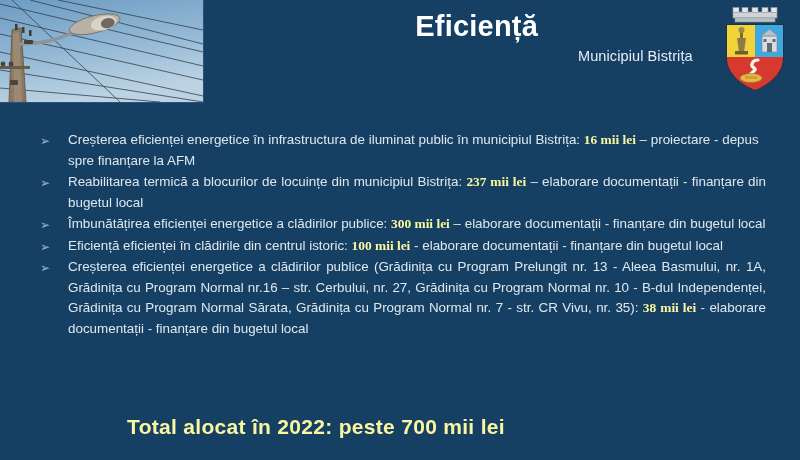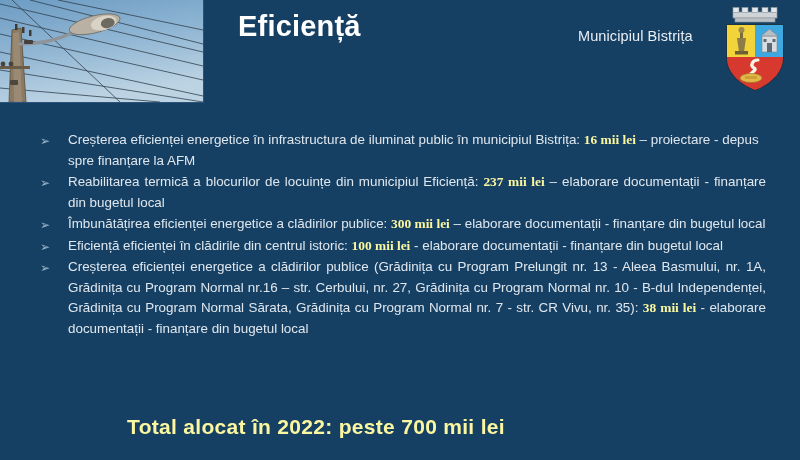--- a/index.html
+++ b/index.html
@@ -39,32 +39,32 @@
     border-right: 1px solid #2a527a;
     border-bottom: 1px solid #2a527a;
   }
   .photo svg { display: block; }
 
   .title {
     position: absolute;
     left: 238px;
     top: 8px;
     width: 300px;
-    text-align: left;
+    text-align: right;
     color: #ffffff;
     font-size: 29px;
     font-weight: bold;
     line-height: 1.28;
     letter-spacing: 0.2px;
   }
 
   .brand {
     position: absolute;
     left: 578px;
-    top: 28px;
+    top: 48px;
     color: #e8eef4;
     font-size: 14.5px;
     letter-spacing: 0.1px;
     white-space: nowrap;
   }
 
   .crest {
     position: absolute;
     left: 718px;
     top: 6px;
@@ -228,21 +228,21 @@
             <ellipse cx="33" cy="72" rx="11" ry="4.5" fill="#e6b84a" stroke="#9a7a22" stroke-width="0.7"></ellipse>
             <rect x="27" y="70" width="12" height="3" fill="#cfa135"></rect>
           </g>
         </g>
       </svg>
     </div>
   </div>
 
   <div class="content">
       <div class="bullet noj"><span class="marker">➢</span><span>Creșterea eficienței energetice în infrastructura de iluminat public în municipiul Bistrița: </span><span class="amount">16 mii lei</span><span> – proiectare - depus spre finanțare la AFM</span></div>
-      <div class="bullet"><span class="marker">➢</span><span>Reabilitarea termică a blocurilor de locuințe din municipiul Eficiență: </span><span class="amount">237 mii lei</span><span> – elaborare documentații - finanțare din bugetul local</span></div>
+      <div class="bullet"><span class="marker">➢</span><span>Reabilitarea termică a blocurilor de locuințe din municipiul Bistrița: </span><span class="amount">237 mii lei</span><span> – elaborare documentații - finanțare din bugetul local</span></div>
       <div class="bullet"><span class="marker">➢</span><span>Îmbunătățirea eficienței energetice a clădirilor publice: </span><span class="amount">300 mii lei</span><span> – elaborare documentații - finanțare din bugetul local</span></div>
       <div class="bullet"><span class="marker">➢</span><span>Eficiență eficienței în clădirile din centrul istoric: </span><span class="amount">100 mii lei</span><span> - elaborare documentații - finanțare din bugetul local</span></div>
       <div class="bullet"><span class="marker">➢</span><span>Creșterea eficienței energetice a clădirilor publice (Grădinița cu Program Prelungit nr. 13 - Aleea Basmului, nr. 1A, Grădinița cu Program Normal nr.16 – str. Cerbului, nr. 27, Grădinița cu Program Normal nr. 10 - B-dul Independenței, Grădinița cu Program Normal Sărata, Grădinița cu Program Normal nr. 7 - str. CR Vivu, nr. 35): </span><span class="amount">38 mii lei</span><span> - elaborare documentații - finanțare din bugetul local</span></div>
     </div>
 
   <div class="total">Total alocat în 2022: peste 700 mii lei</div>
 
 </div>
 
 </body></html>

